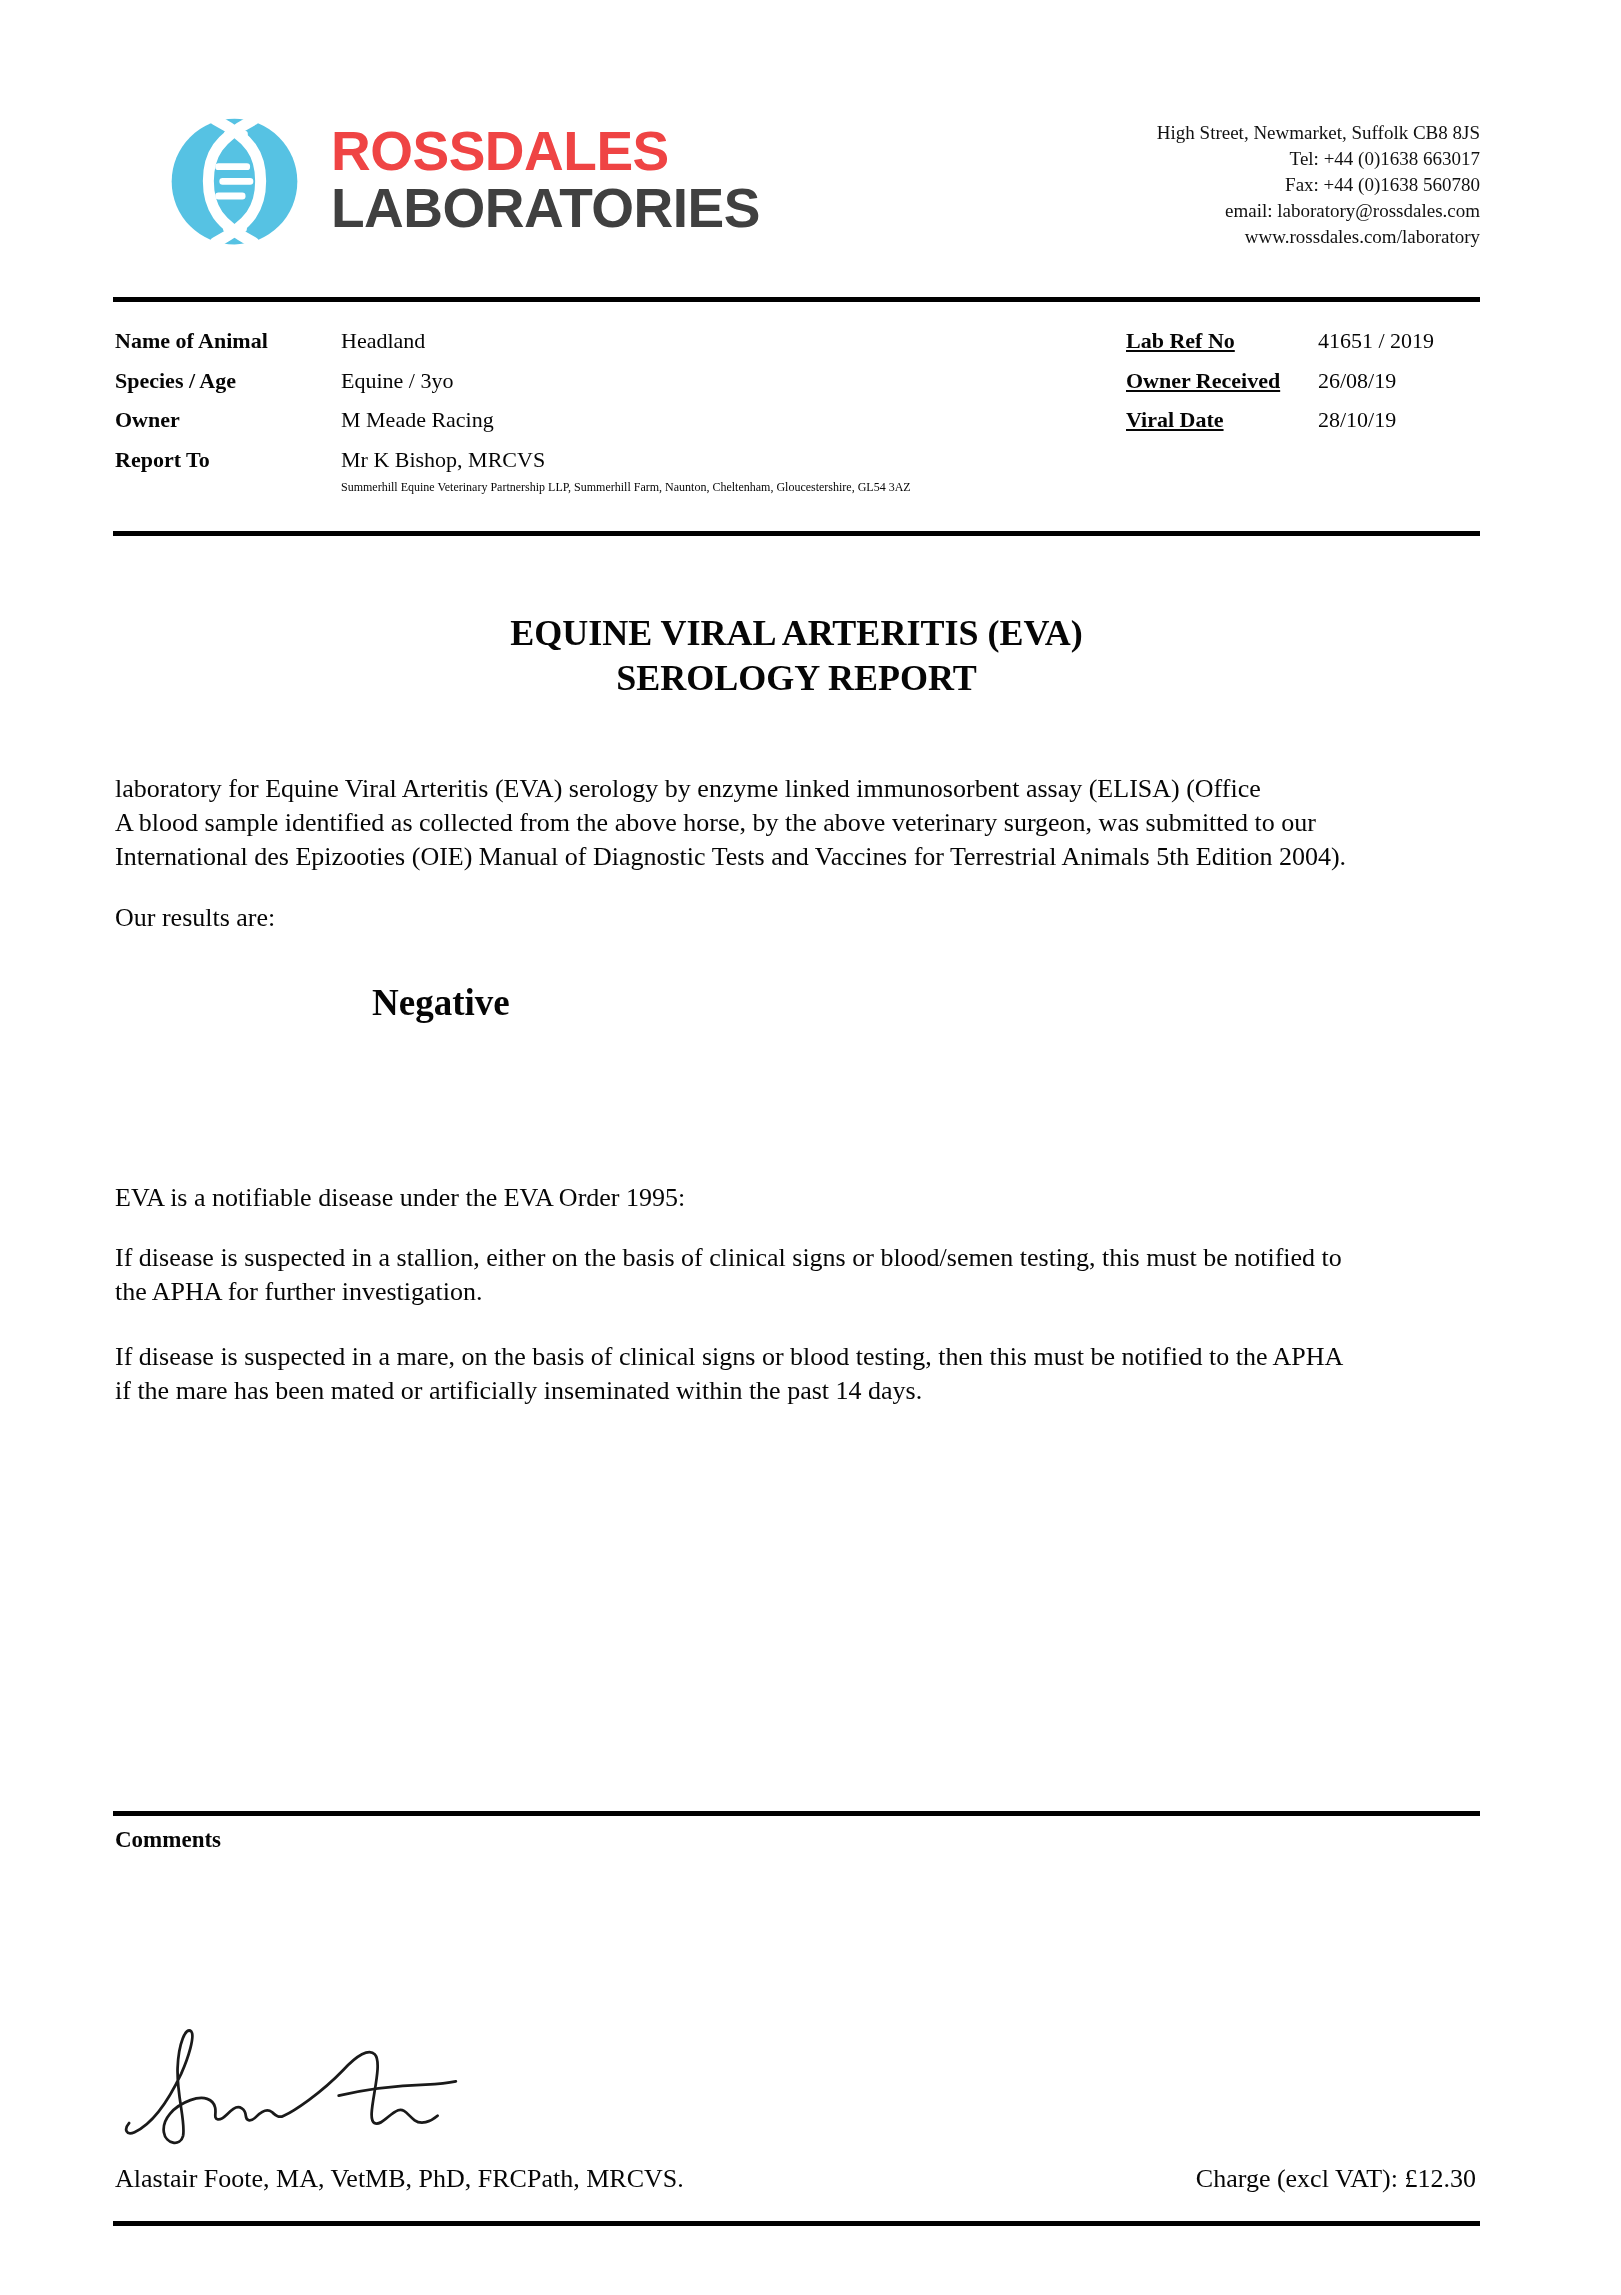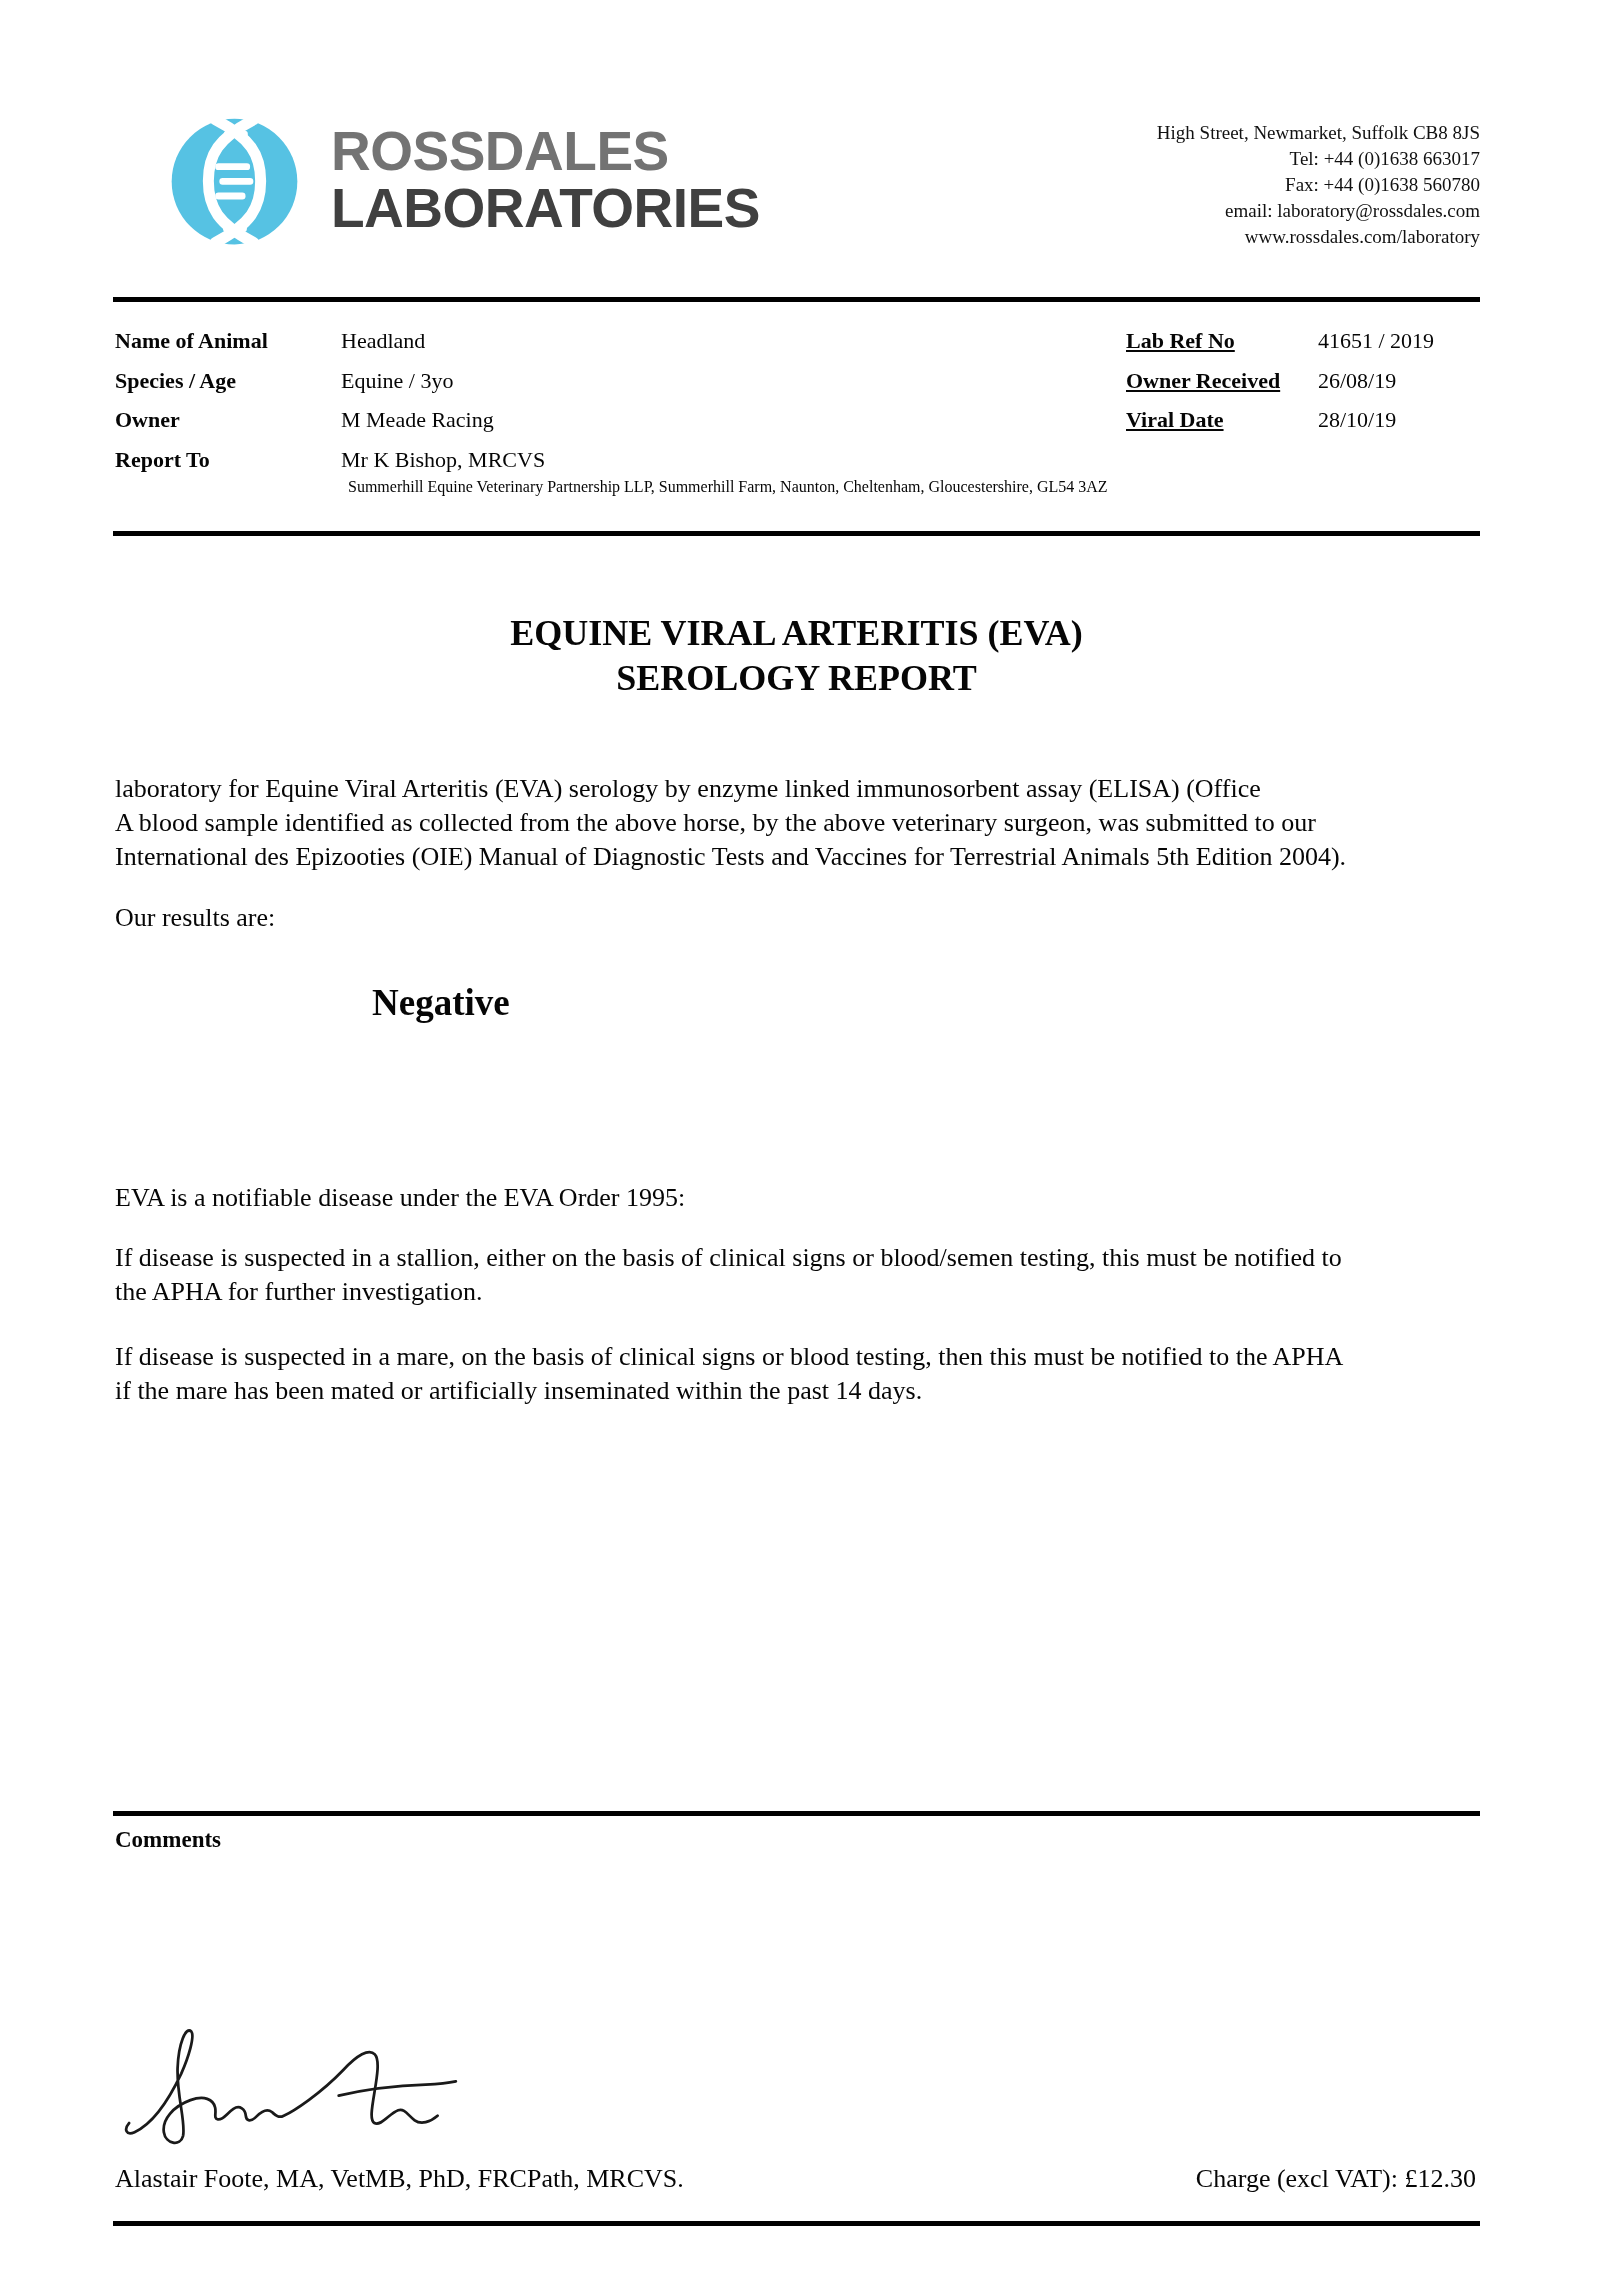--- a/index.html
+++ b/index.html
@@ -6,30 +6,30 @@
   body{
     width:1622px;height:2295px;position:relative;overflow:hidden;
     font-family:"Liberation Serif","DejaVu Serif",serif;color:#060606;
     -webkit-font-smoothing:antialiased;
   }
   .abs{position:absolute;}
   
   .logo-icon{left:168px;top:116px;}
   .logo-text{left:331px;top:123px;font-family:"Liberation Sans","DejaVu Sans",sans-serif;
              font-weight:700;font-size:55px;line-height:57px;letter-spacing:-0.5px;white-space:nowrap;}
-  .logo-line1{color:#737373;display:block;}
+  .logo-line1{color:#ef4444;display:block;}
   .logo-line2{color:#404040;display:block;}
   .address{right:142px;top:120px;text-align:right;font-size:19px;line-height:26px;color:#111;}
   .address div{display:block;}
   .rule{left:113px;width:1367px;height:5px;background:#000;}
   .rule1{top:297px;} .rule2{top:531px;} .rule3{top:1811px;} .rule4{top:2221px;}
   
   .info-label{font-weight:700;font-size:22px;line-height:27px;white-space:nowrap;}
   .info-value{font-size:22px;line-height:27px;white-space:nowrap;}
-  .info-value-long{font-size:16px;line-height:26px;white-space:nowrap;margin-left:7px;}
+  .info-value-long{font-size:12px;line-height:26px;white-space:nowrap;}
   .row1{top:327px;} .row2{top:367px;} .row3{top:406px;} .row4{top:446px;} .row4b{top:474px;}
   .colL1{left:115px;} .colL2{left:341px;} .colR1{left:1126px;text-decoration:underline;} .colR2{left:1318px;}
   
   .title{left:113px;top:611px;width:1367px;text-align:center;
          font-weight:700;font-size:36px;line-height:45px;}
   .title span{display:block;}
   .para{font-size:26px;line-height:34px;}
   .para span{display:block;white-space:nowrap;}
   .intro{left:115px;top:772px;}
   .results-label{left:115px;top:901px;}

